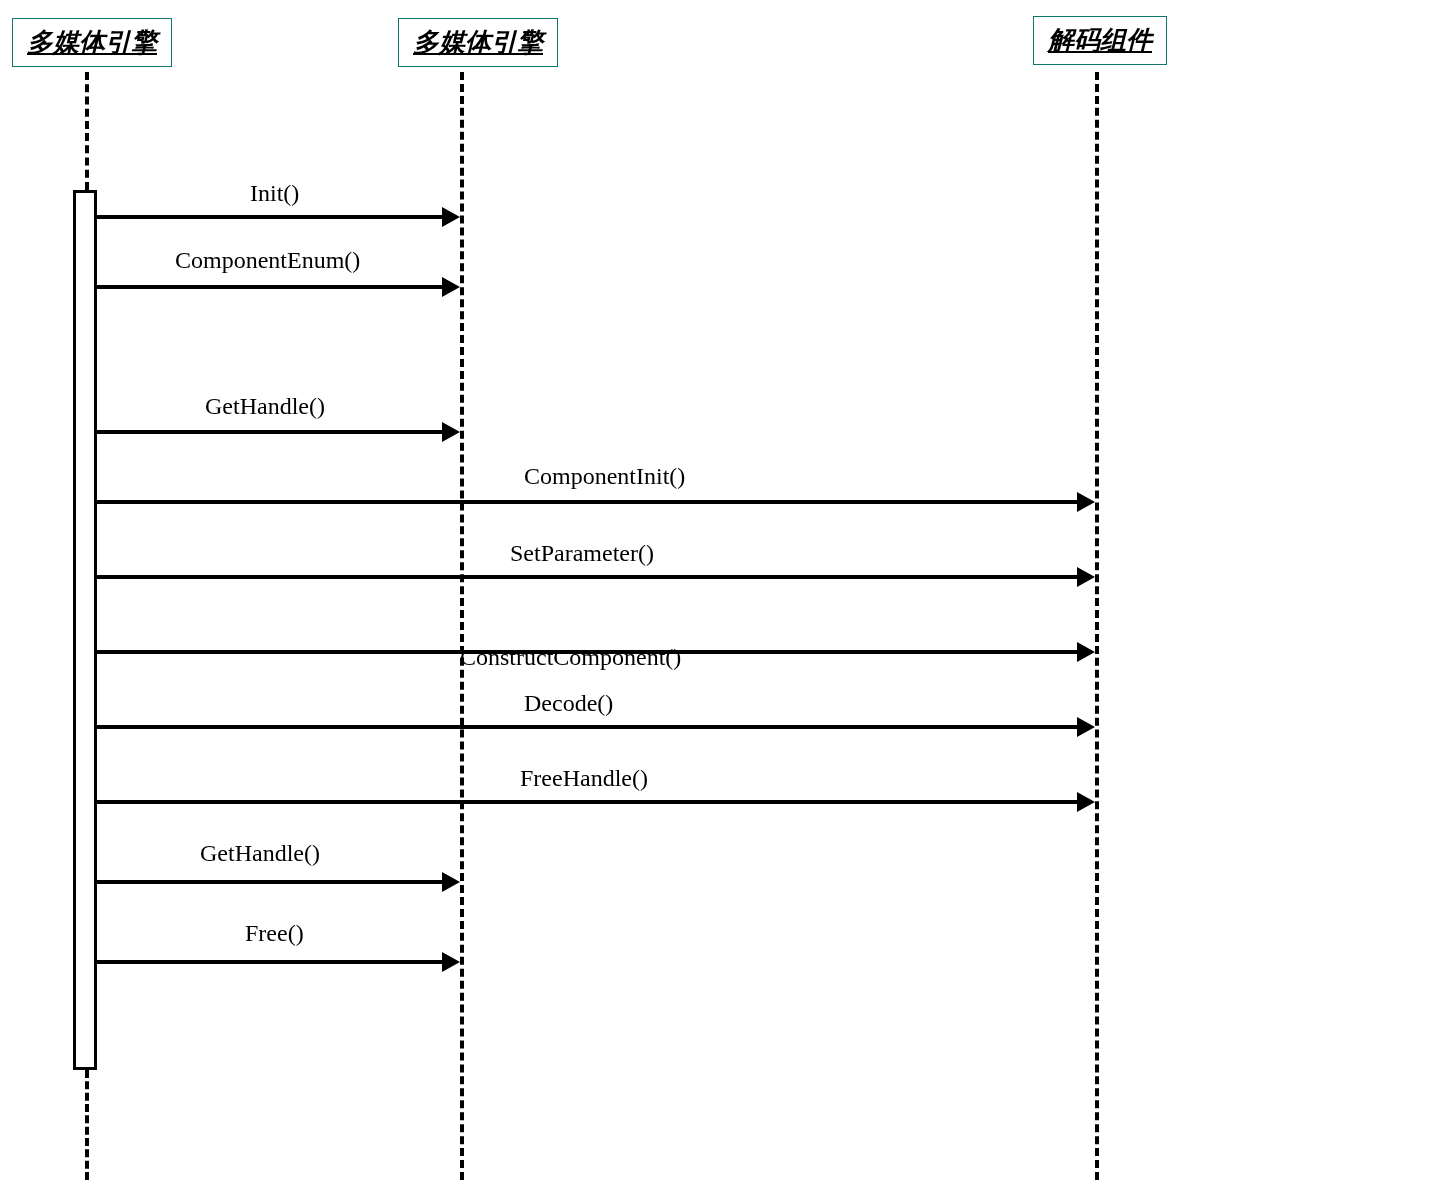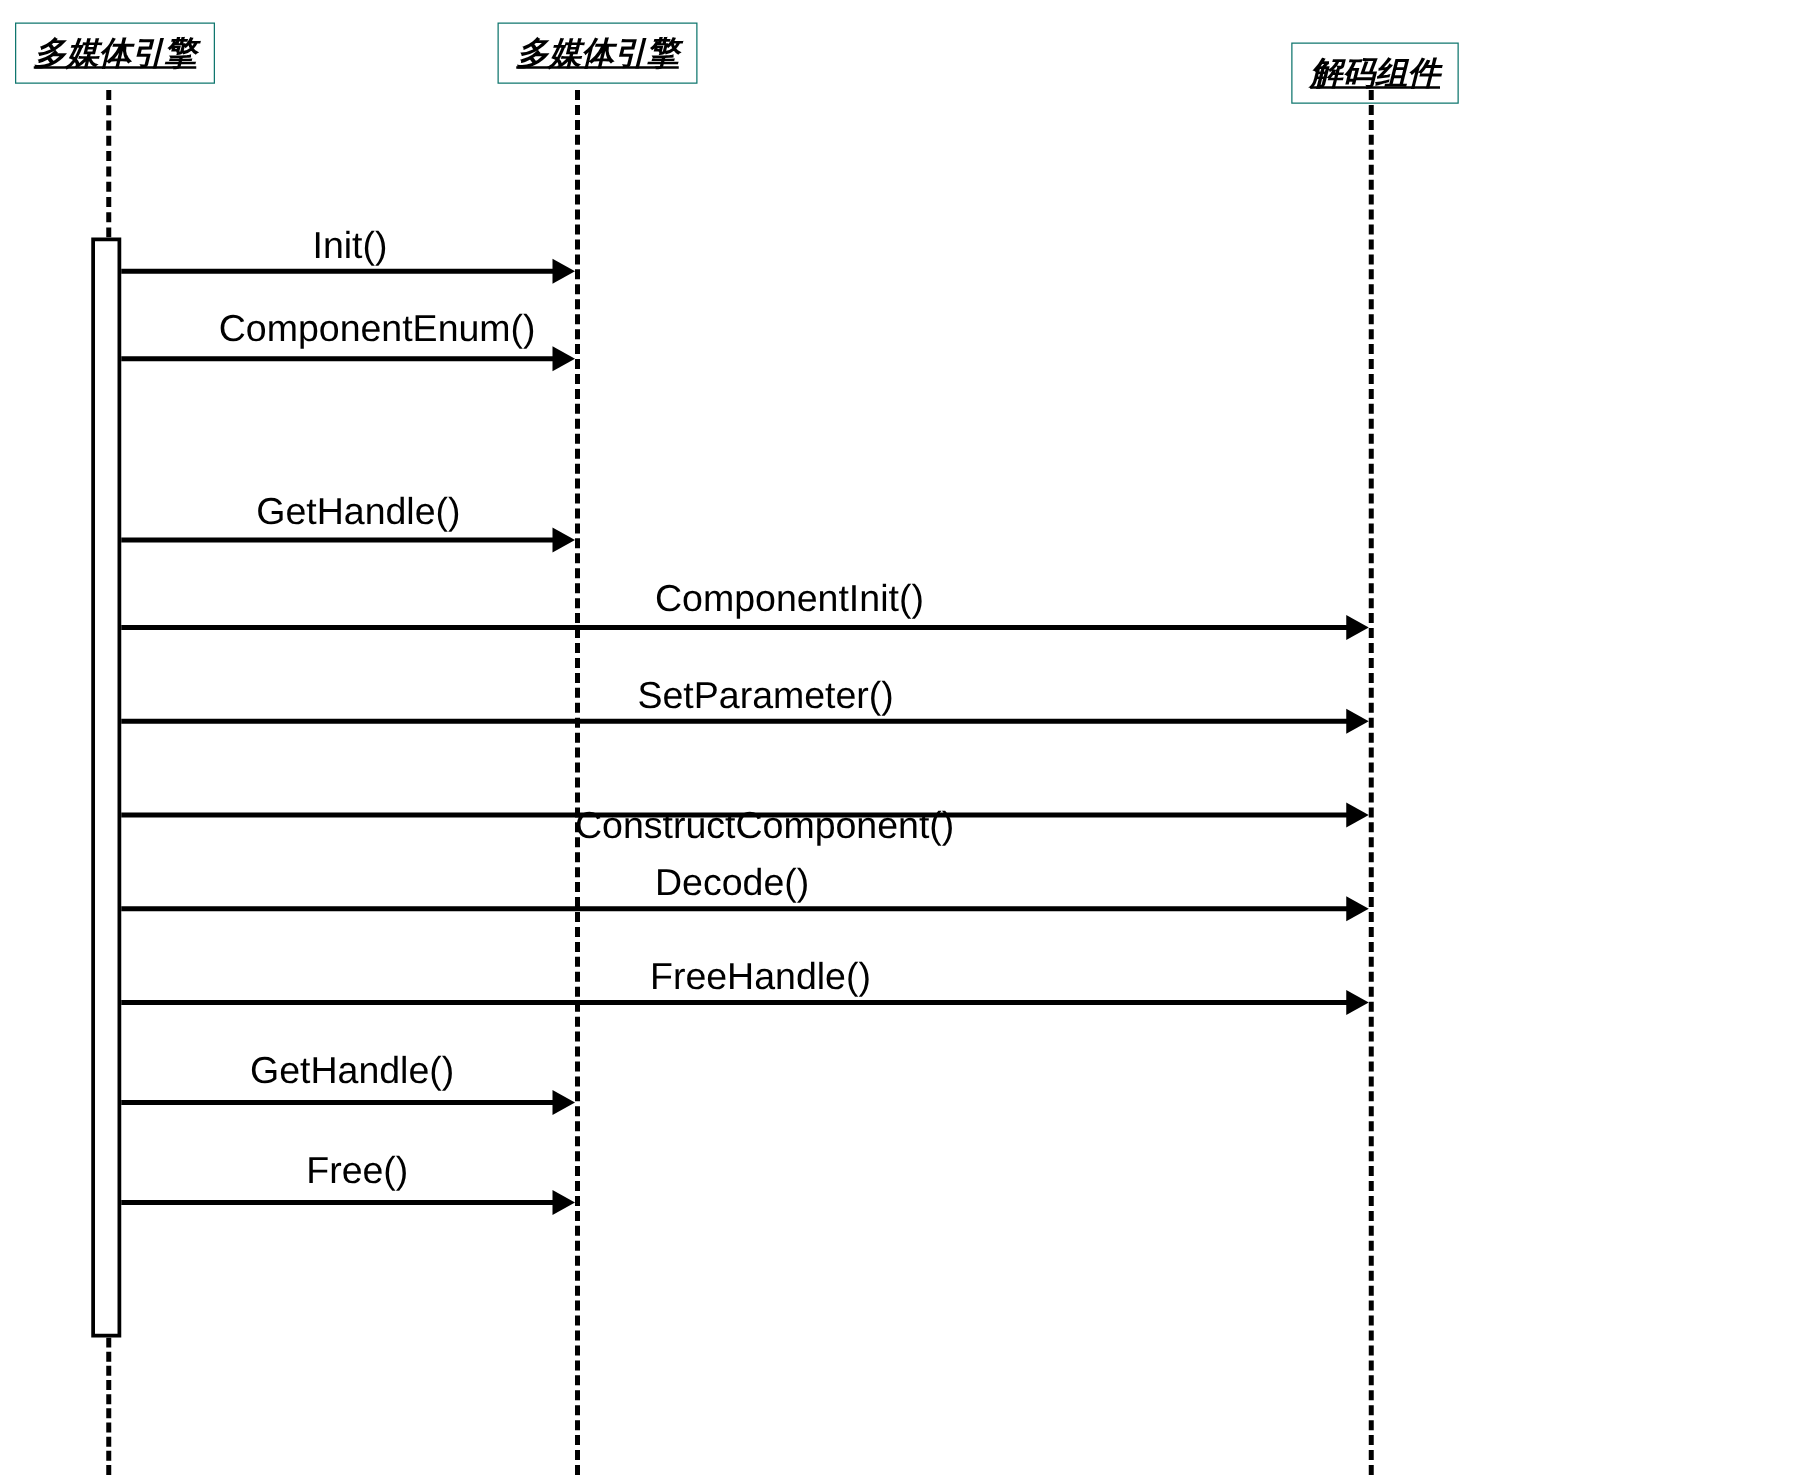--- a/index.html
+++ b/index.html
@@ -42,31 +42,31 @@
   }
   .arrowhead {
     position: absolute;
     width: 0; height: 0;
     border-top: 10px solid transparent;
     border-bottom: 10px solid transparent;
     border-left: 18px solid #000;
   }
   .label {
     position: absolute;
-    font-size: 30px;
-    font-family: Liberation Sans, sans-serif;
+    font-size: 24px;
+    font-family: Liberation Serif, serif;
     white-space: nowrap;
   }
 </style>
 </head>
 <body>
 
 <div class="lifeline-box" style="left:12px; top:18px;">多媒体引擎</div>
 <div class="lifeline-box" style="left:398px; top:18px;">多媒体引擎</div>
-<div class="lifeline-box" style="left:1033px; top:34px;text-align:right;">解码组件</div>
+<div class="lifeline-box" style="left:1033px; top:16px;text-align:right;">解码组件</div>
 
 <div class="lifeline" style="left:85px;   top:72px;  height:118px;"></div>
 <div class="lifeline" style="left:85px; top:1070px; height:110px;"></div>
 <div class="lifeline" style="left:460px;  top:72px;  height:1108px;"></div>
 <div class="lifeline" style="left:1095px; top:72px;  height:1108px;"></div>
 
 <div class="activation" style="left:73px; top:190px; height:880px;"></div>
 
 <div class="label" style="left:250px; top:180px;">Init()</div>
 <div class="msg" style="left:97px; top:215px; width:347px;"></div>

